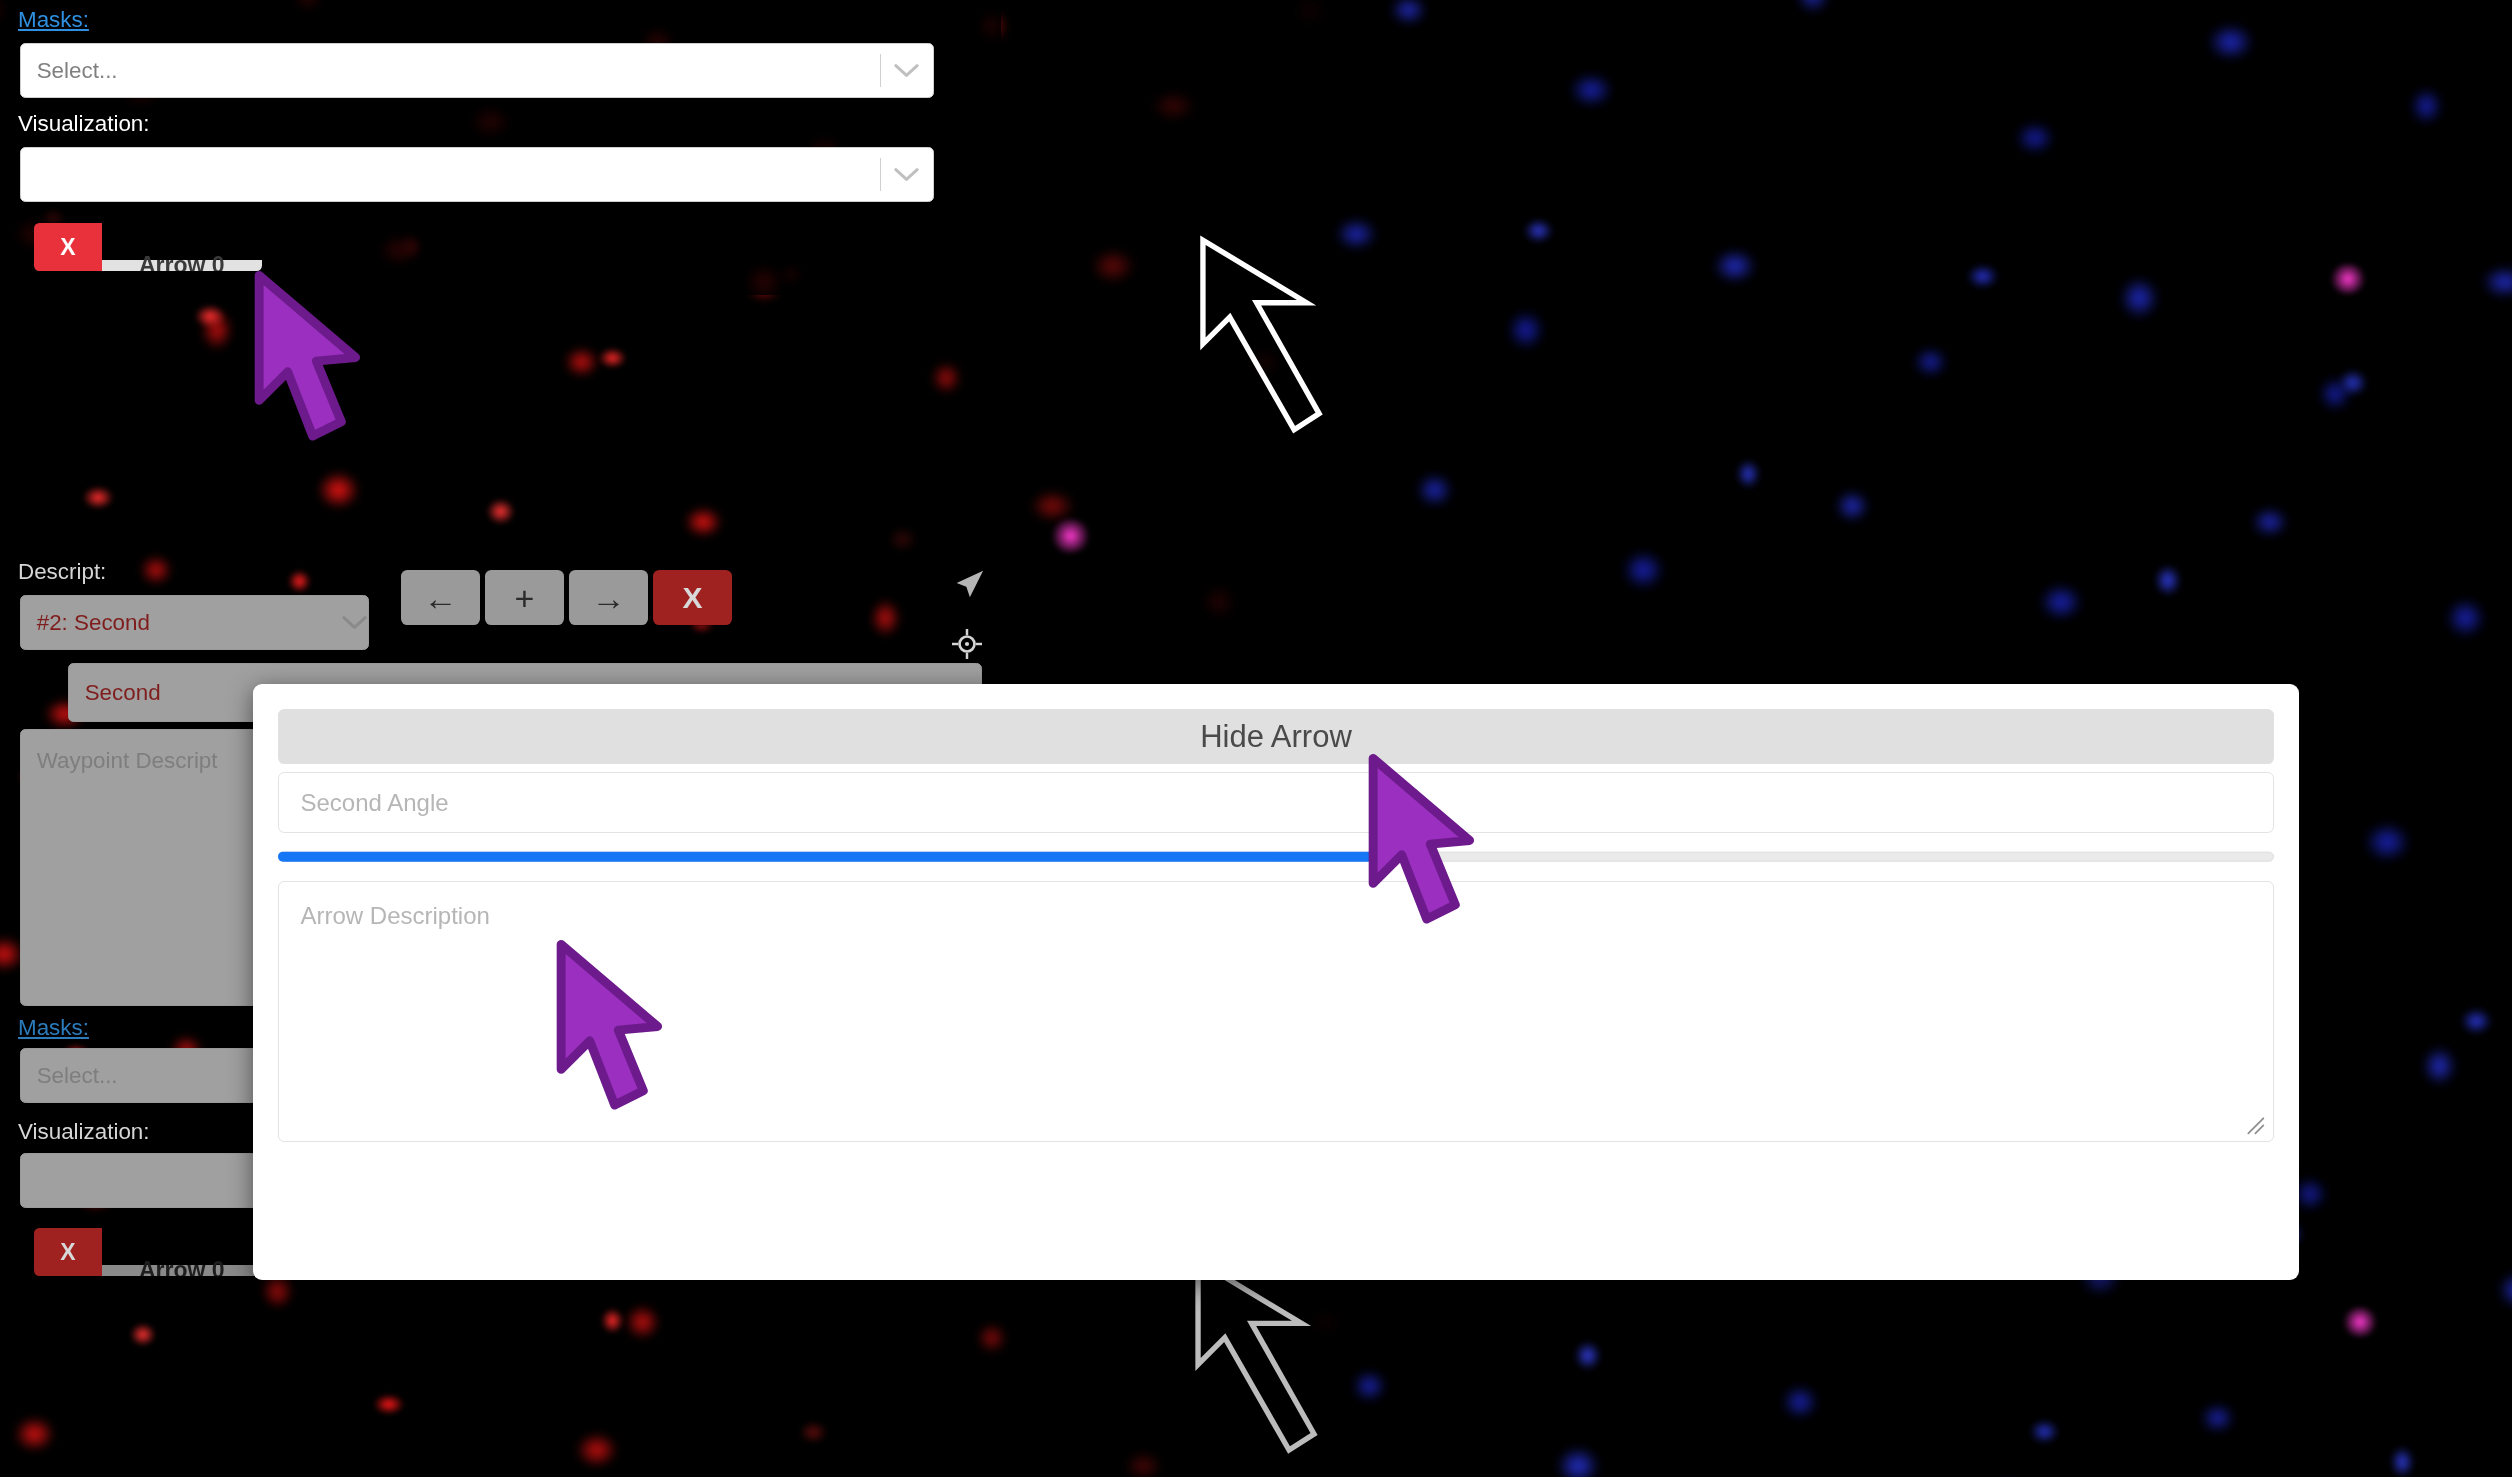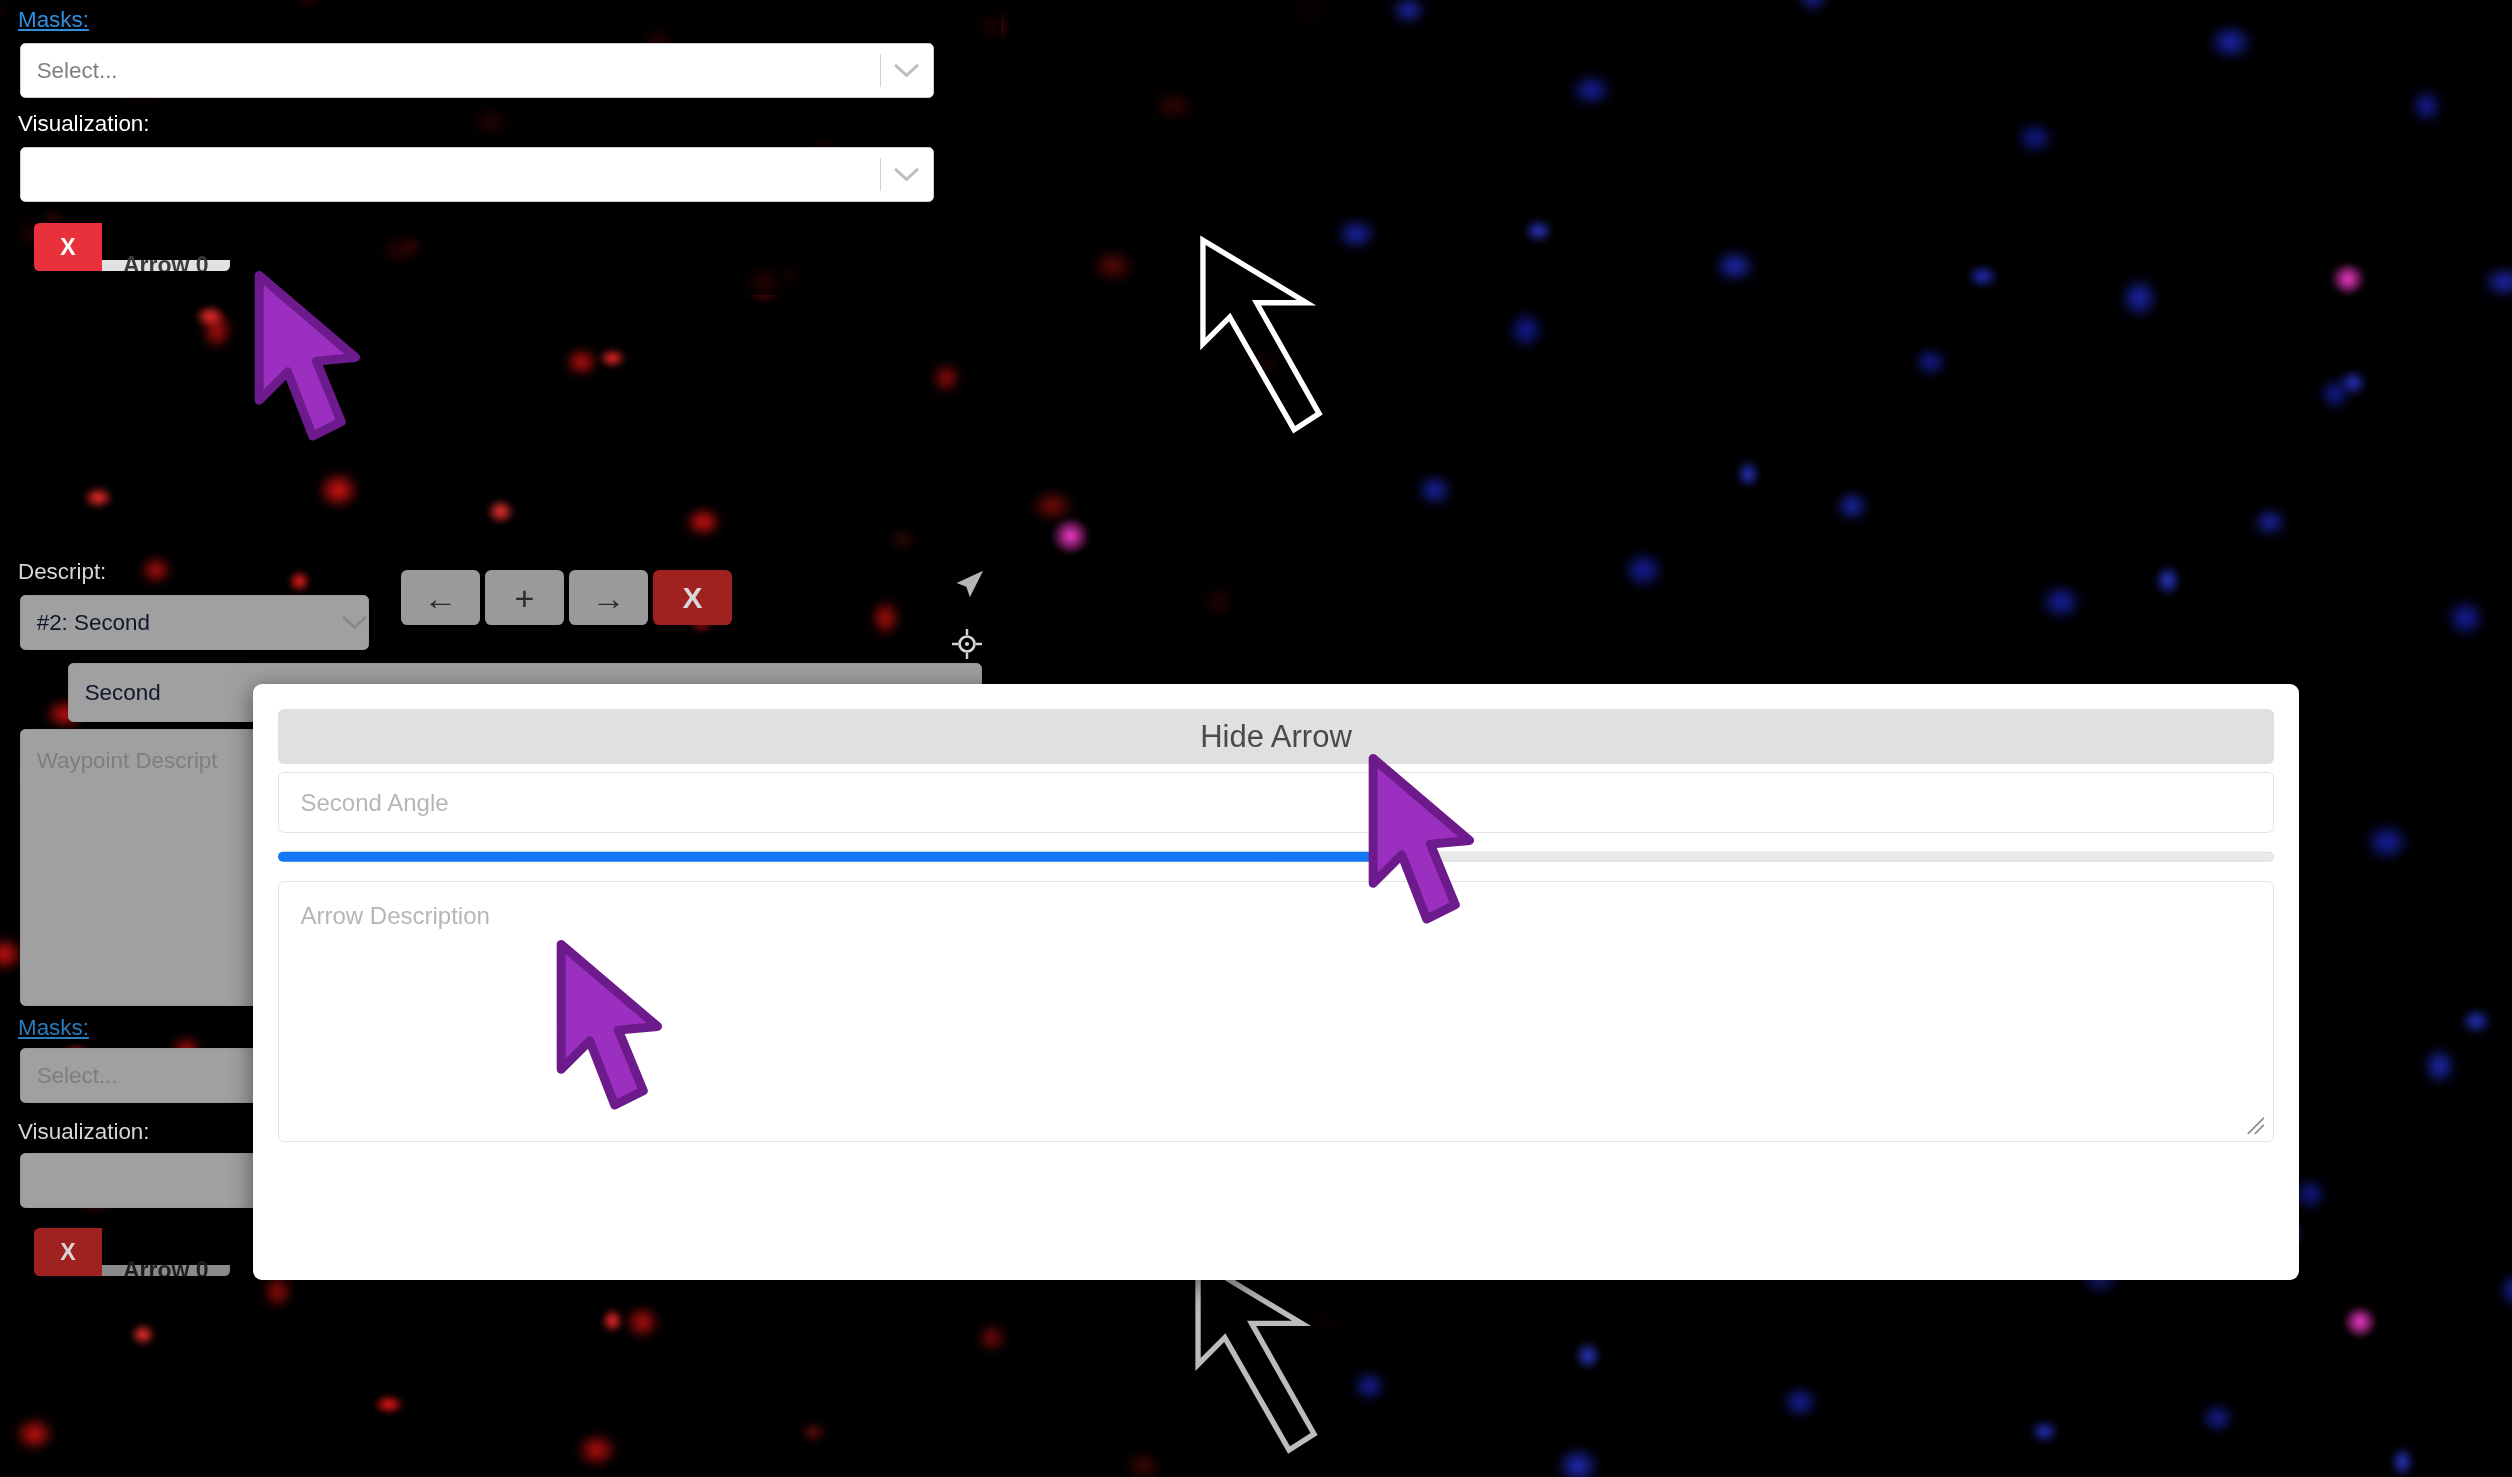--- a/index.html
+++ b/index.html
@@ -258,21 +258,21 @@
     font-weight: 700;
     display: flex; align-items: center; justify-content: center;
     font-family: "Liberation Sans", sans-serif;
   }
   .arrow-chip .chip-label {
     background: #e2e2e2;
     color: #3a3a3a;
     font-size: 23px;
     font-weight: 700;
     display: flex; align-items: center; justify-content: center;
-    padding: 0 21px;
+    padding: 0 37px;
     font-family: "Liberation Sans", sans-serif;
     margin-top: 37px;
   }
 
   .navbtn {
     position: absolute;
     background: #9a9a9a;
     border-radius: 6.3px;
     display: flex; align-items: center; justify-content: center;
     box-shadow: 0 0.9px 2.7px rgba(0,0,0,0.4);
@@ -291,21 +291,21 @@
     position: absolute;
     box-sizing: border-box;
     background: #a0a0a0;
     border: 0.9px solid #9a9a9a;
     border-radius: 5.4px;
     display: flex;
     align-items: center;
   }
   .dim-field .dim-value {
     flex: 1; padding-left: 16px;
-    font-size: 22.4px; color: #0f172a;
+    font-size: 22.4px; color: #7f1d1d;
     font-family: "Liberation Sans", sans-serif;
     white-space: nowrap; overflow: hidden;
   }
   .dim-field .dim-value.muted { color: #7e7e7e; }
   .dim-field .sel-div { background: #8d8d8d; }
   .dim-textarea {
     position: absolute;
     box-sizing: border-box;
     background: #a0a0a0;
     border: 0.9px solid #9a9a9a;

